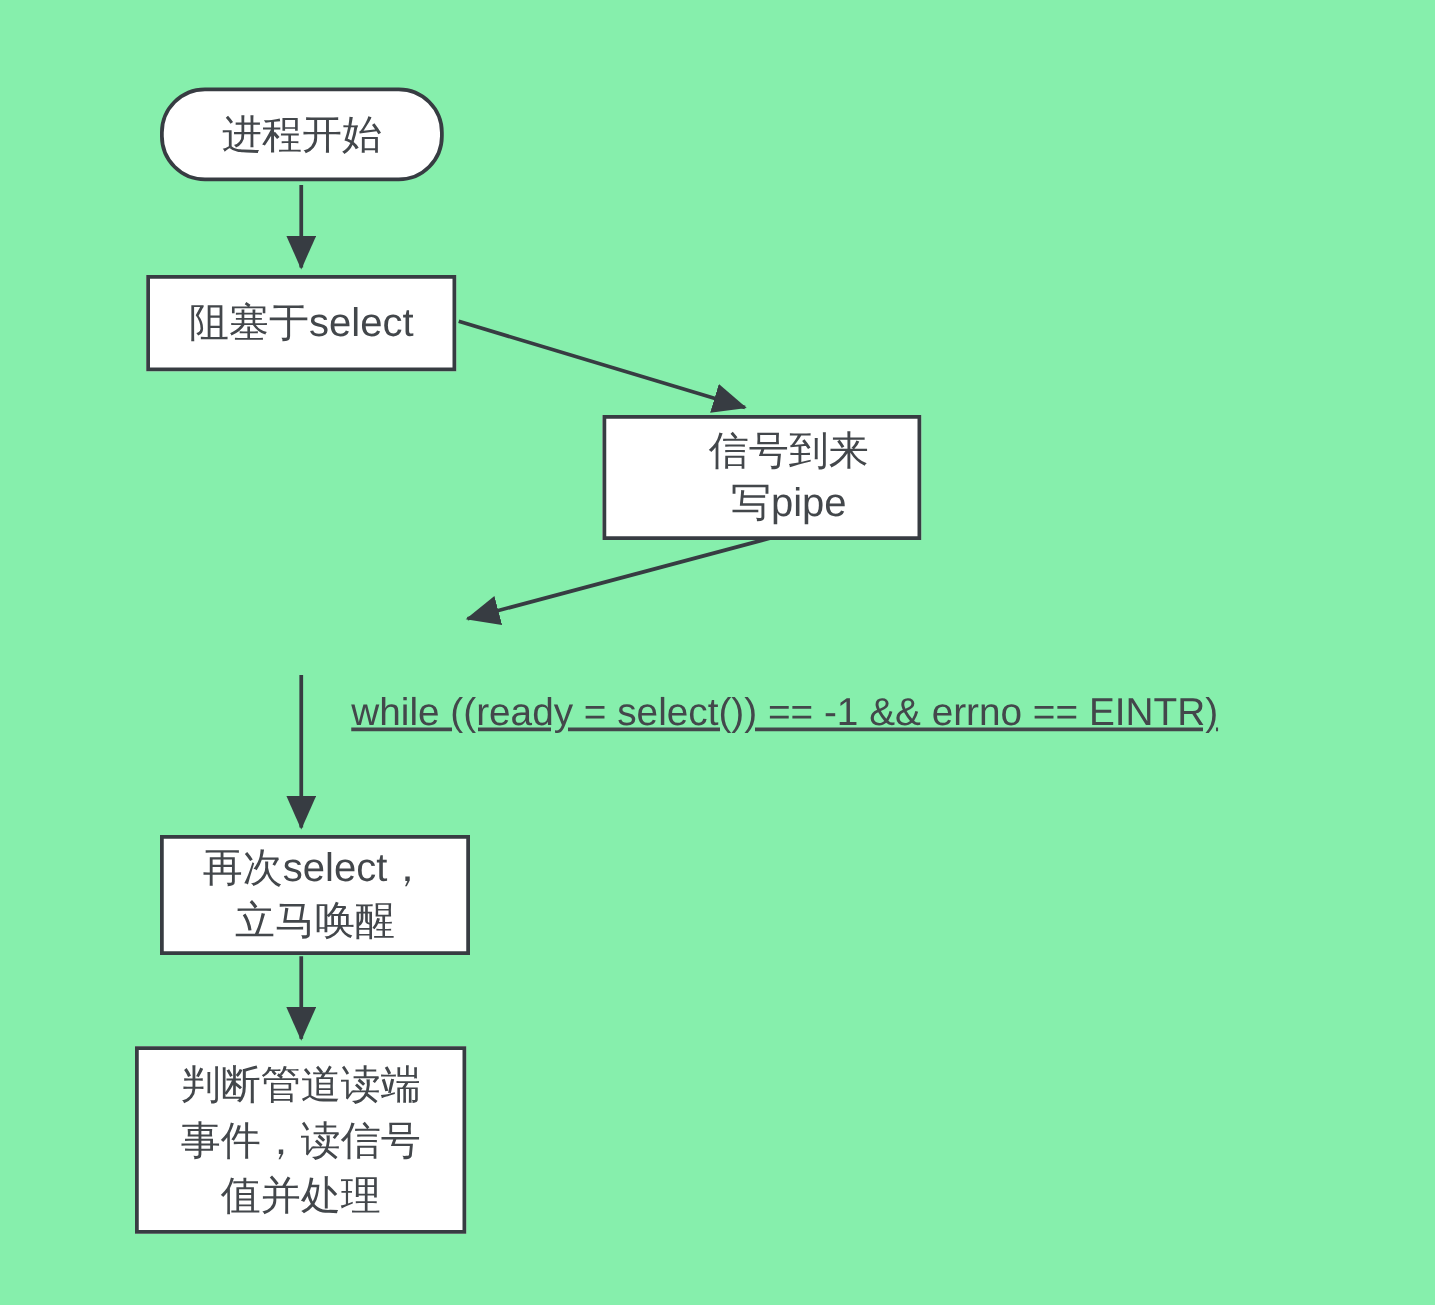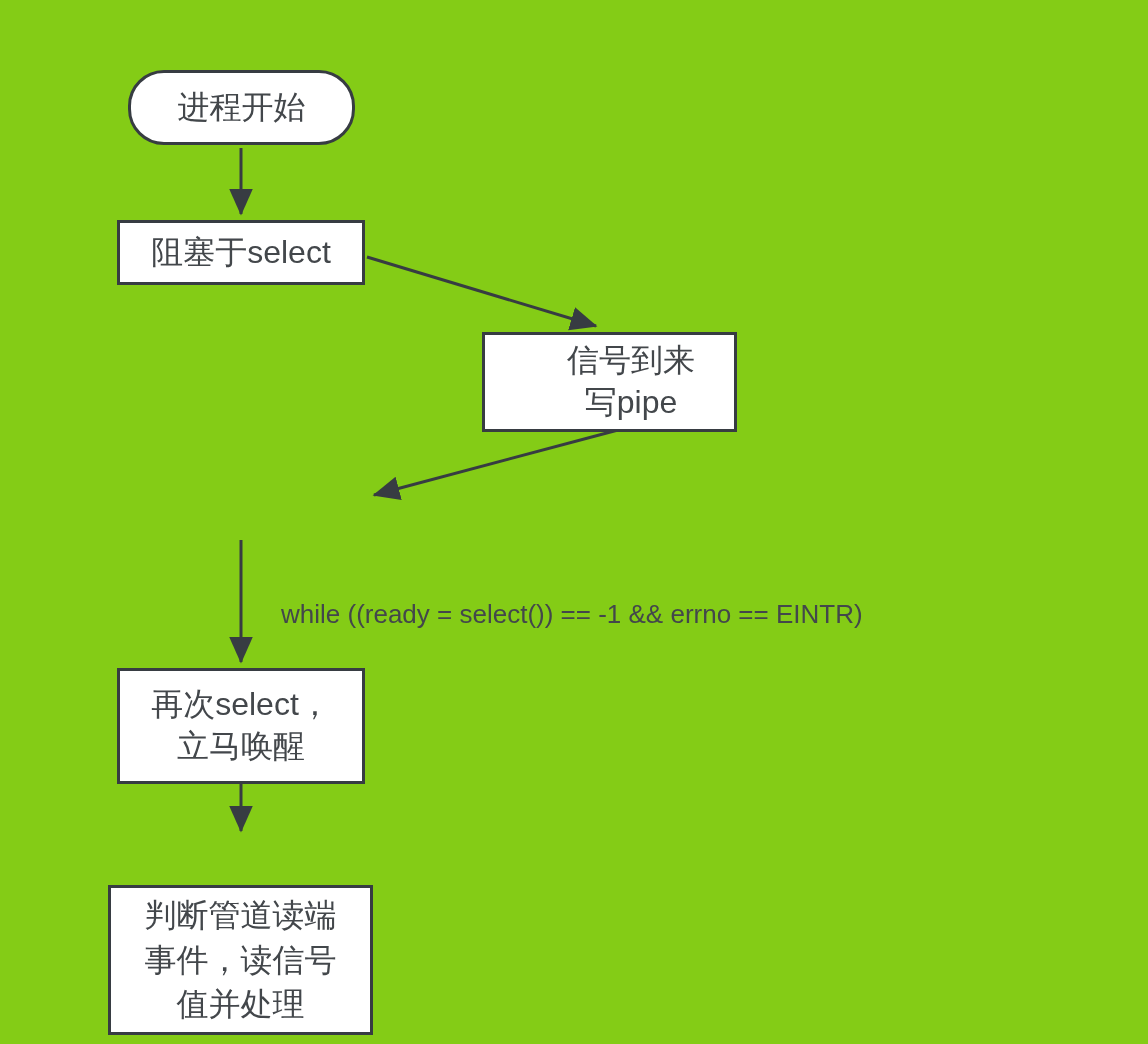--- a/index.html
+++ b/index.html
@@ -5,21 +5,21 @@
   html, body {
     margin: 0;
     padding: 0;
     background: #ffffff;
     font-family: "Liberation Sans", "DejaVu Sans", sans-serif;
   }
   .canvas {
     position: relative;
     width: 1148px;
     height: 1044px;
-    background: #84cc16;
+    background: #86efac;
     overflow: hidden;
   }
   .edges-layer {
     position: absolute;
     left: 0;
     top: 0;
     width: 1148px;
     height: 1044px;
   }
   .node {
@@ -36,47 +36,47 @@
     line-height: 1.3;
     white-space: pre-line;
   }
   .node-start {
     left: 128px; top: 70px;
     width: 227px; height: 75px;
     border-radius: 36px;
   }
   .node-block-on-select {
     left: 117px; top: 220px;
-    width: 248px; height: 65px;
+    width: 248px; height: 77px;
   }
   .node-signal-write-pipe {
     left: 482px; top: 332px;
     width: 255px; height: 100px; padding-left: 43px;
   }
   .node-select-returns {
     left: 117px; top: 462px;
     width: 248px; height: 75px;
   }
   .node-select-again {
-    left: 117px; top: 668px;
-    width: 248px; height: 116px;
+    left: 128px; top: 668px;
+    width: 248px; height: 96px;
   }
   .node-handle-pipe {
     left: 108px; top: 837px;
     width: 265px; height: 150px;
     line-height: 1.4;
-    margin-top: 48px;
   }
   .edge-label {
     position: absolute;
     left: 281px;
-    top: 599px;
-    font-size: 26px;
+    top: 552px;
+    font-size: 31px;
     color: #43474b;
     white-space: nowrap;
+    text-decoration: underline;
   }
 </style>
 </head>
 <body>
 
 <div class="canvas">
 
   <svg class="edges-layer" width="1148" height="1044" viewBox="0 0 1148 1044" xmlns="http://www.w3.org/2000/svg">
     <defs>
       <marker id="arrowhead" markerWidth="10" markerHeight="9" refX="8.5" refY="4" orient="auto" markerUnits="strokeWidth">

